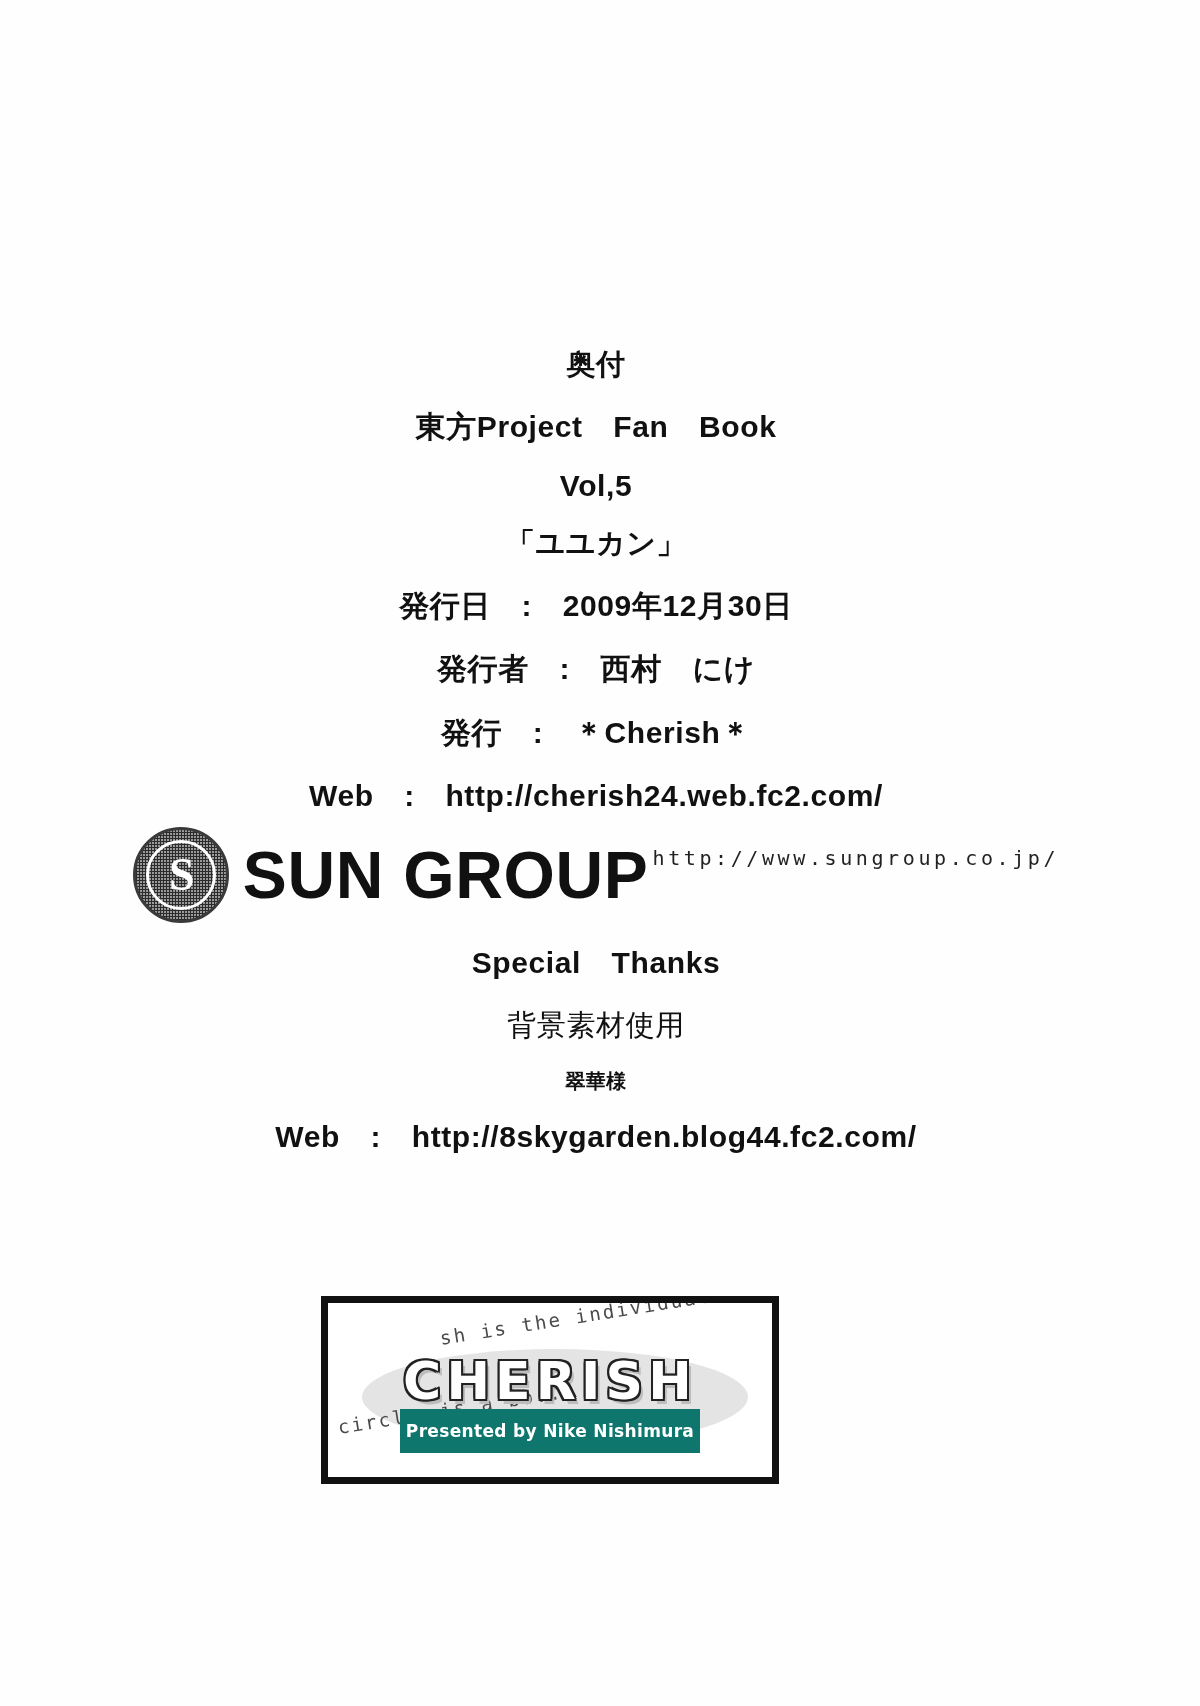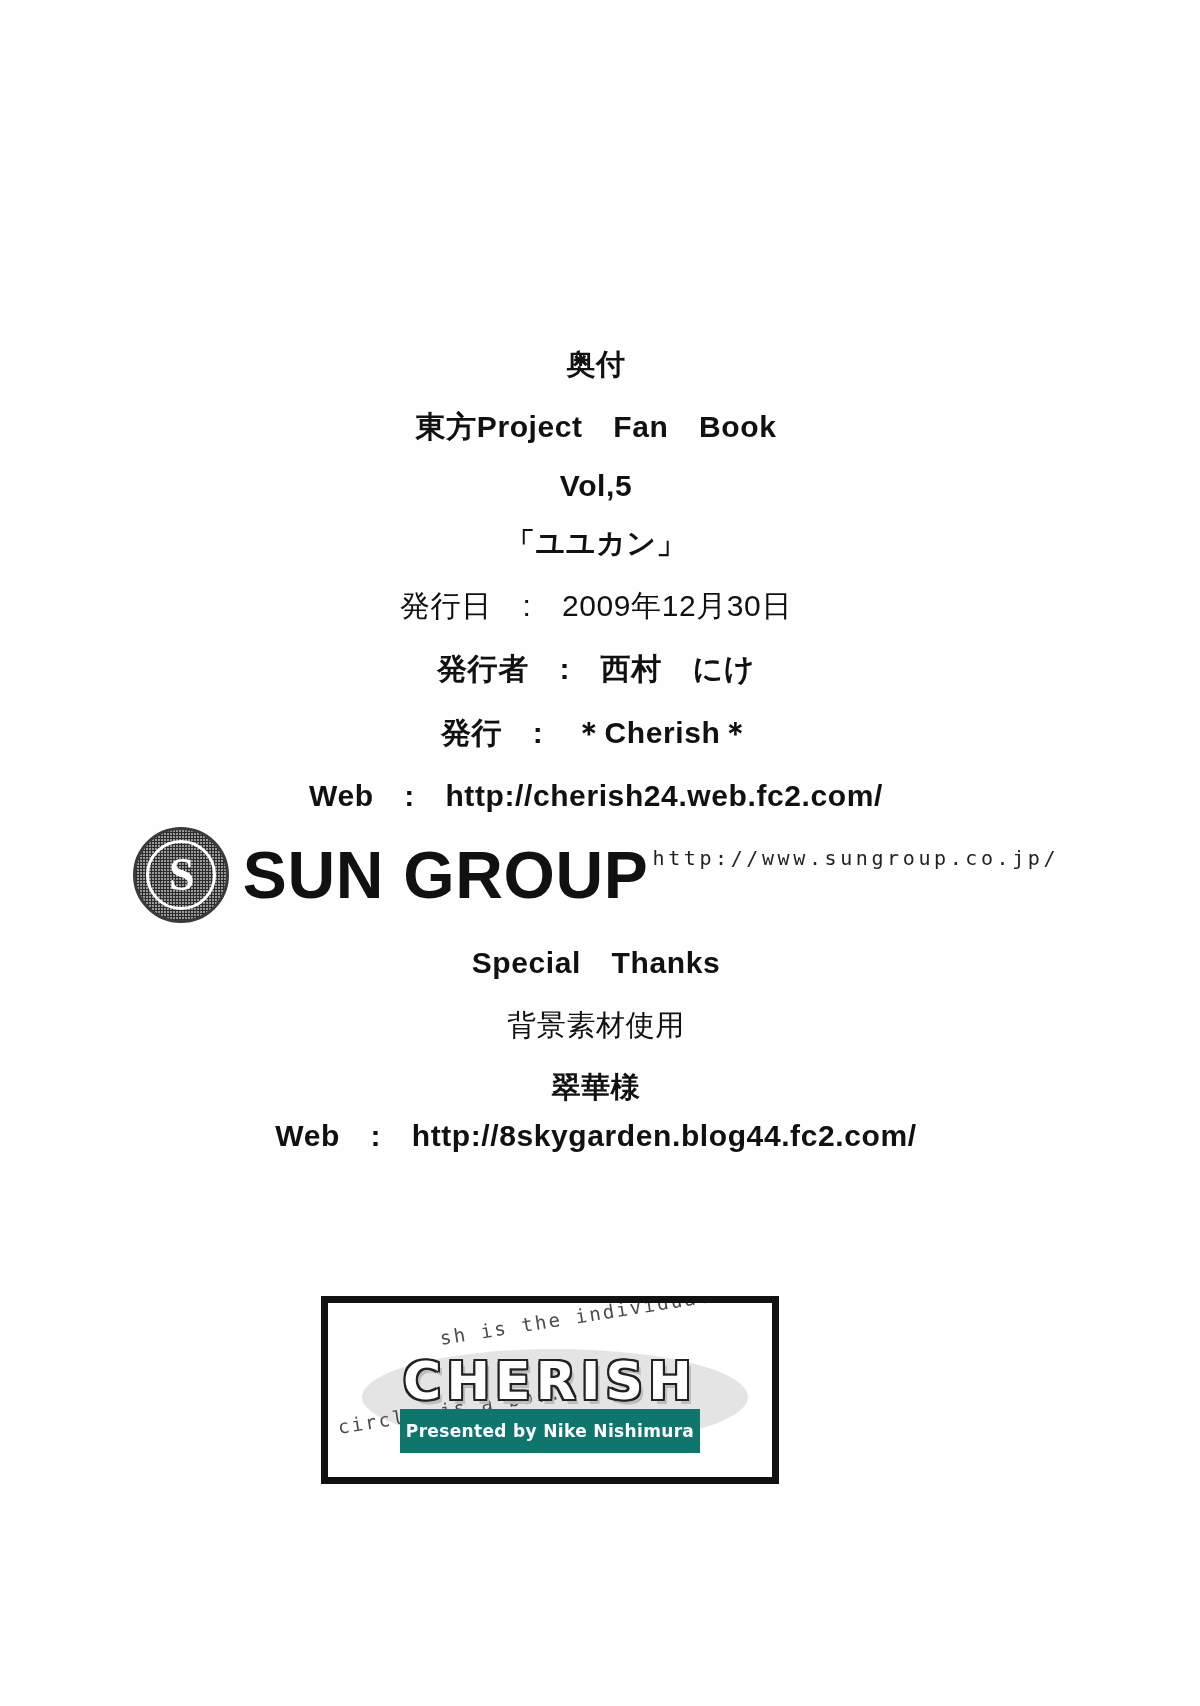--- a/index.html
+++ b/index.html
@@ -32,21 +32,21 @@
   .line {
     text-align: center;
     letter-spacing: 0.02em;
     white-space: pre;
     color: #111;
   }
   .l-okutsuke   { font-size: 29px; font-weight: 600; margin-bottom: 22px; }
   .l-fanbook    { font-size: 30px; font-weight: 600; margin-bottom: 21px; }
   .l-vol        { font-size: 30px; font-weight: 600; margin-bottom: 21px; }
   .l-title      { font-size: 29px; font-weight: 600; margin-bottom: 22px; }
-  .l-date       { font-size: 30px; font-weight: 400; margin-bottom: 22px; }
+  .l-date       { font-size: 30px; font-weight: 700; margin-bottom: 22px; }
   .l-publisher  { font-size: 30px; font-weight: 600; margin-bottom: 22px; }
   .l-author     { font-size: 30px; font-weight: 600; margin-bottom: 23px; }
   .l-contact    { font-size: 30px; font-weight: 600; margin-bottom: 22px; }
   .l-web        { font-size: 30px; font-weight: 600; }
   .l-printer    { font-size: 30px; font-weight: 600; margin-bottom: 6px; }
 
   
   .sun-group {
     display: flex;
     align-items: center;
@@ -108,21 +108,21 @@
     font-family: "DejaVu Sans Mono", monospace;
     font-size: 20px;
     letter-spacing: 0.18em;
     color: #222;
     margin-top: 6px;
     margin-left: 4px;
   }
 
   .l-special    { font-size: 30px; font-weight: 600; margin-top: 10px; margin-bottom: 22px; }
   .l-material   { font-size: 29px; font-weight: 400; margin-bottom: 22px; }
-  .l-thanksname { font-size: 29px; font-weight: 600; margin-bottom: 8px; }
+  .l-thanksname { font-size: 20px; font-weight: 600; margin-bottom: 22px; }
   .l-web2       { font-size: 30px; font-weight: 600; }
 
   
   .circle-logo {
     position: absolute;
     left: 321px;
     top: 1296px;
     width: 458px;
     height: 188px;
     border: 7px solid #111;

